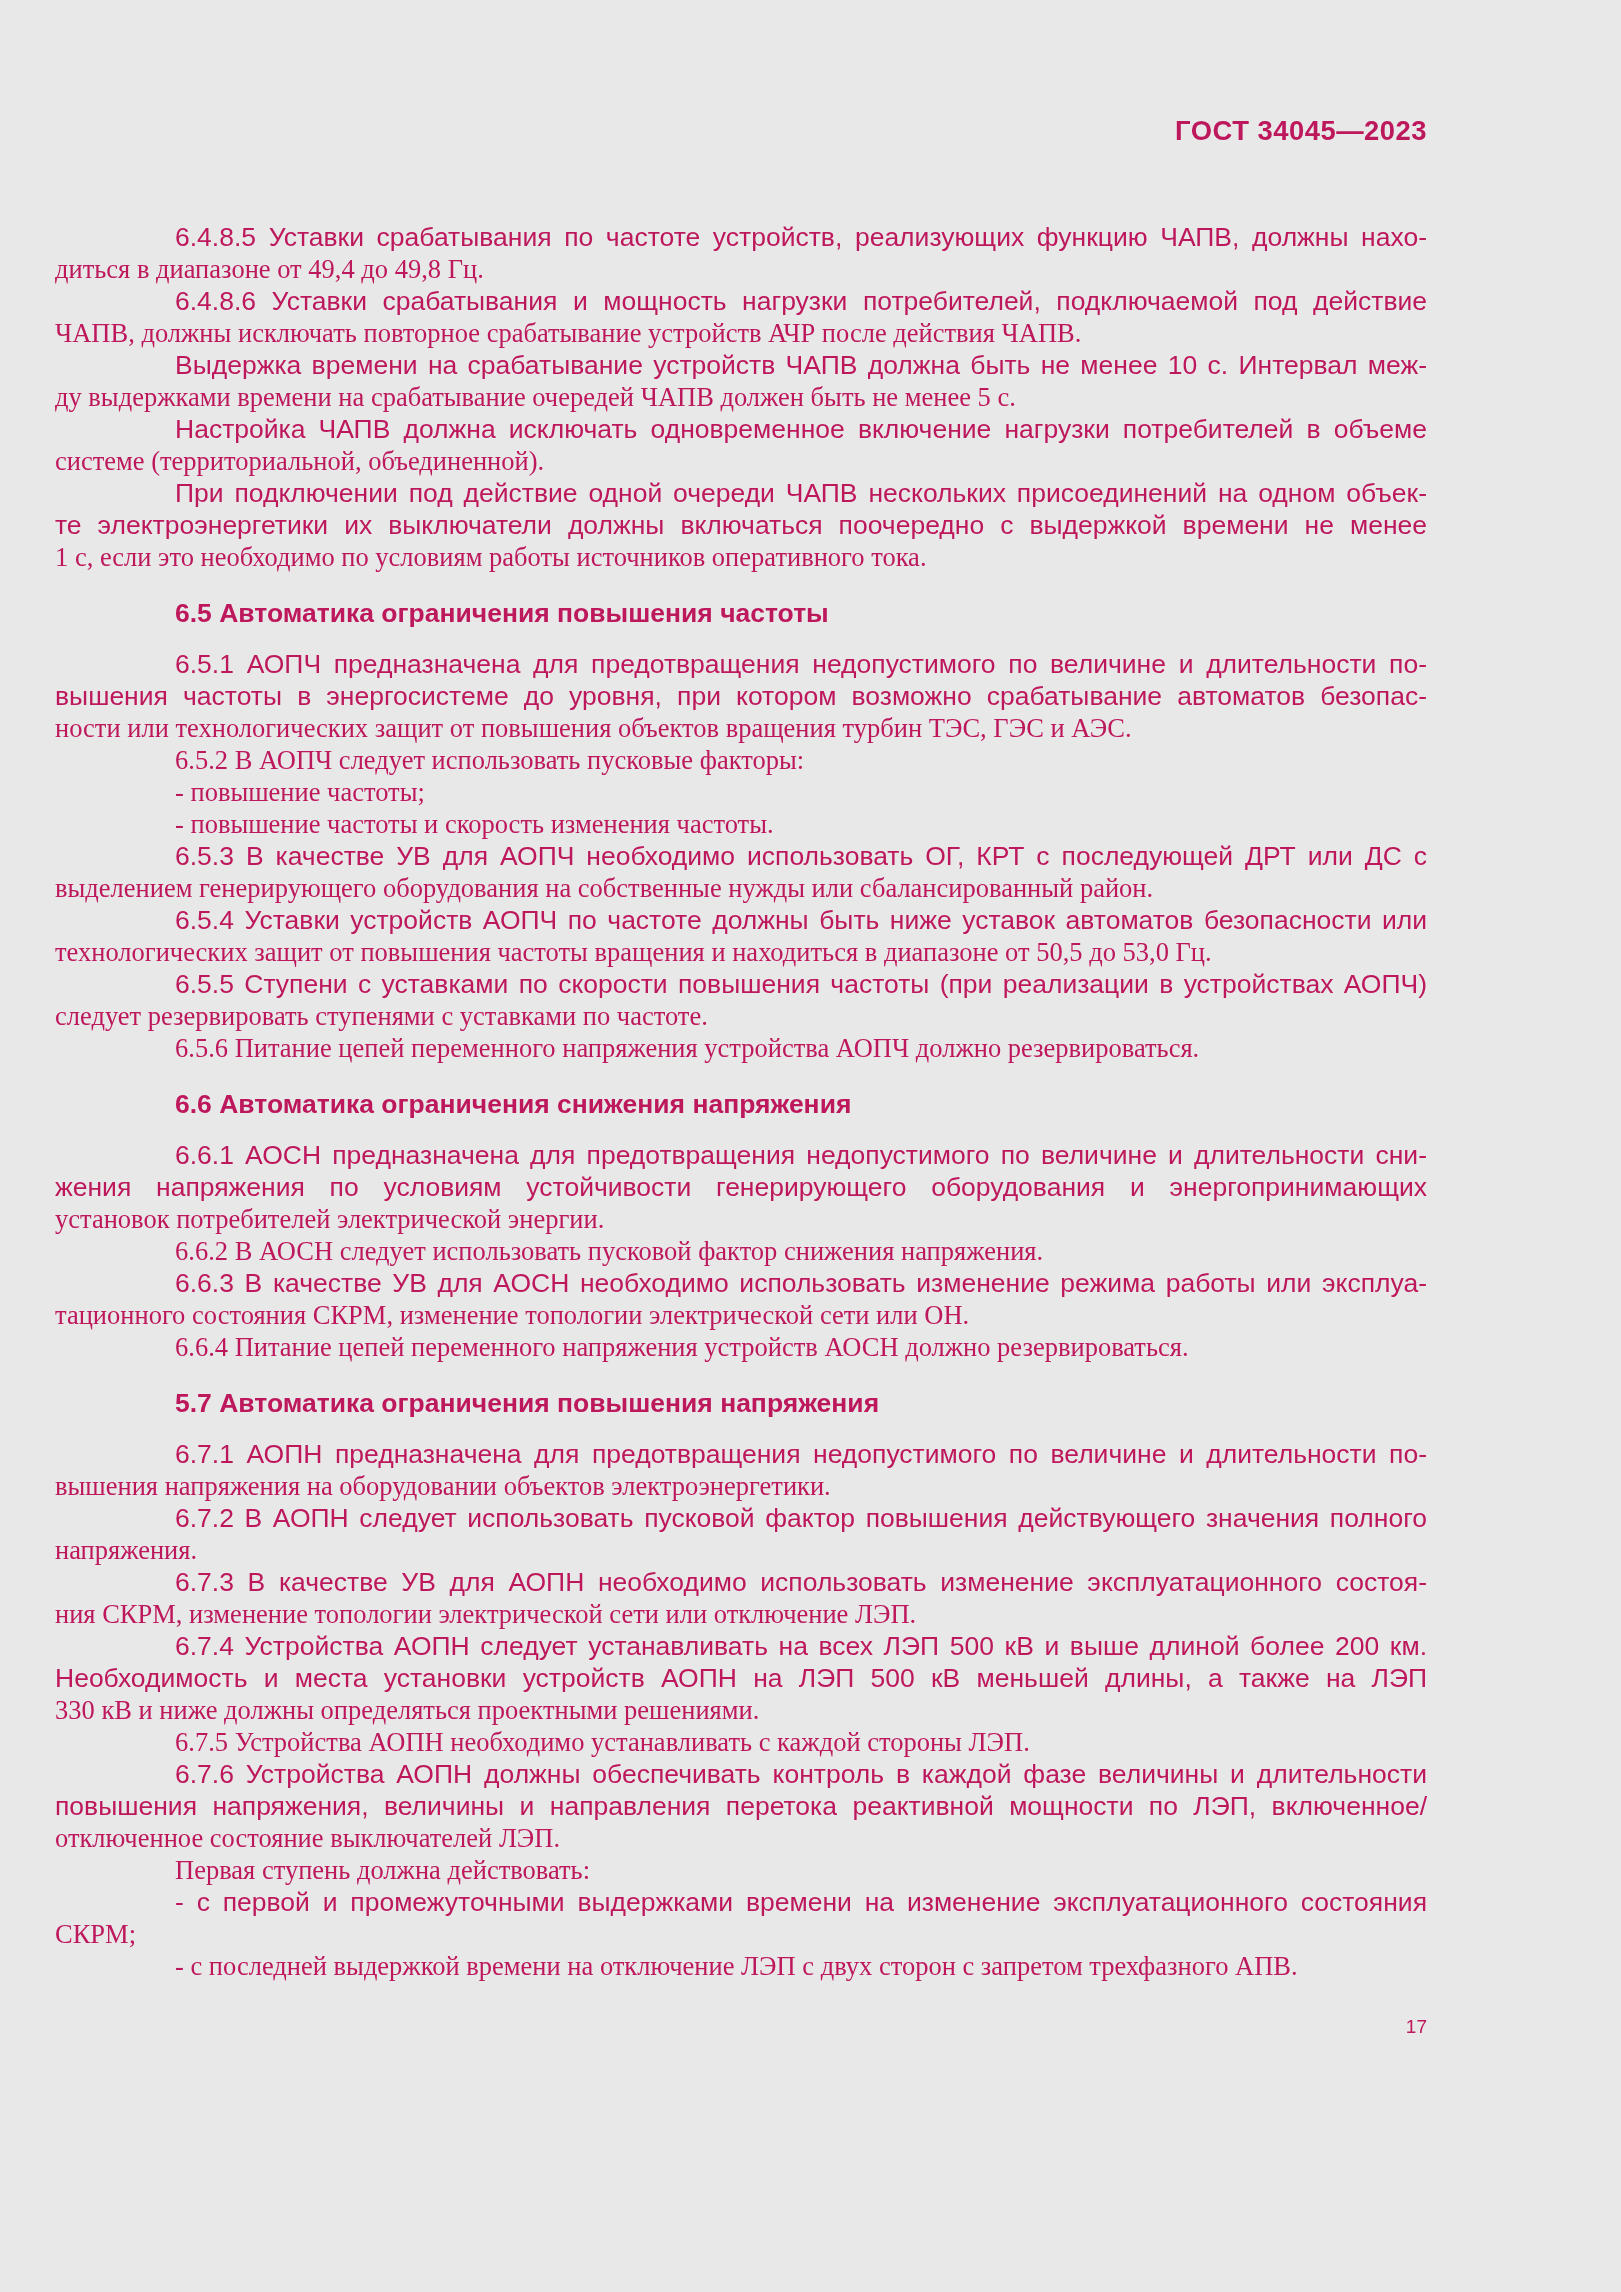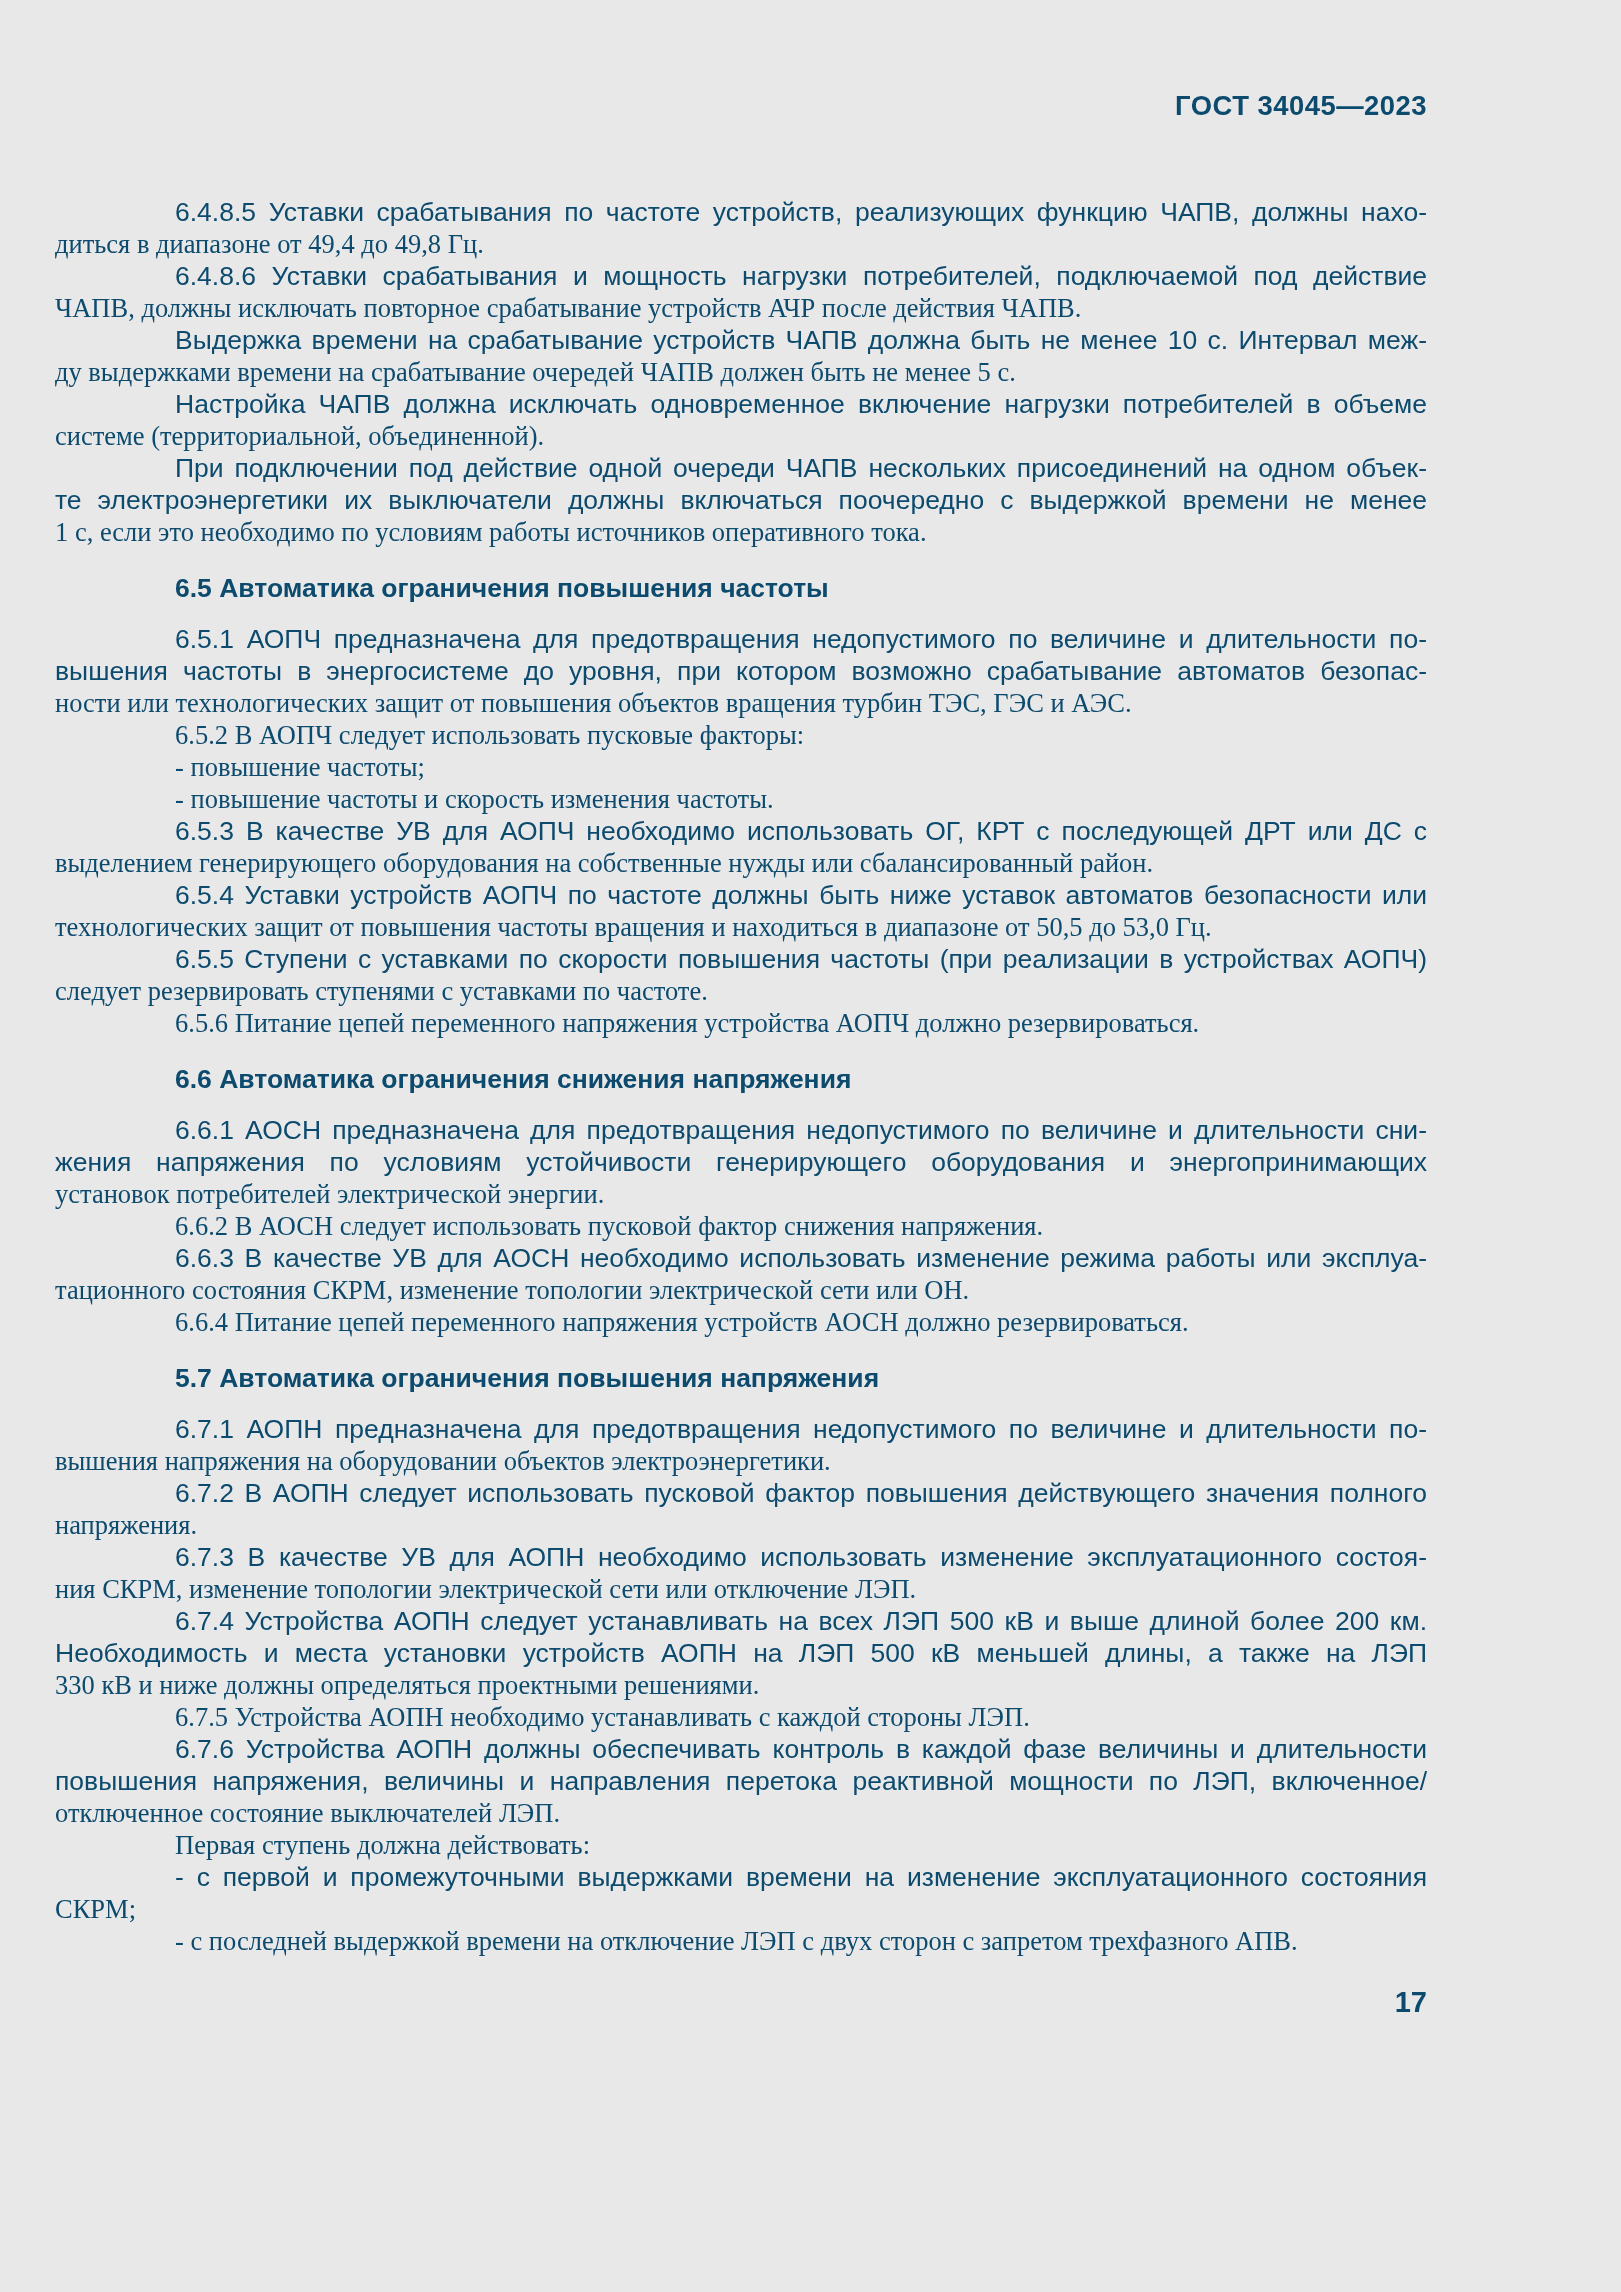--- a/index.html
+++ b/index.html
@@ -3,24 +3,24 @@
 <meta charset="utf-8">
 <title>ГОСТ 34045—2023 — стр. 17</title>
 <style>
   html, body { margin: 0; padding: 0; background: #d4d4d4; }
   .page {
     position: relative;
     width: 1621px;
     height: 2293px;
     margin: 0 auto;
     background: #e8e8e8;
-    color: #0c4a6e;
+    color: #be185d;
     font-family: "Liberation Sans", "DejaVu Sans", sans-serif;
     box-sizing: border-box;
-    padding: 91px 194px 0 55px;
+    padding: 116px 194px 0 55px;
     overflow: hidden;
   }
   .doc-header {
     text-align: right;
     font-weight: 700;
     font-size: 27.4px;
     line-height: 29px;
     letter-spacing: 0.5px;
   }
   .content {
@@ -36,23 +36,22 @@
   .para { margin: 0; }
   .line {
     text-align: justify;
     text-align-last: justify;
   }
   .line.first { text-indent: 120px; }
   .line.last  { text-align: right; text-align-last: left; font-family: Liberation Serif, serif; }
   .page-number {
     margin-top: 29px;
     text-align: right;
-    font-size: 29px;
+    font-size: 19px;
     line-height: 32px;
-    font-weight: bold;
   }
 </style>
 </head>
 <body>
 
 <div class="page">
   <div class="doc-header">ГОСТ 34045—2023</div>
 
   <div class="content">
       <div class="para">

